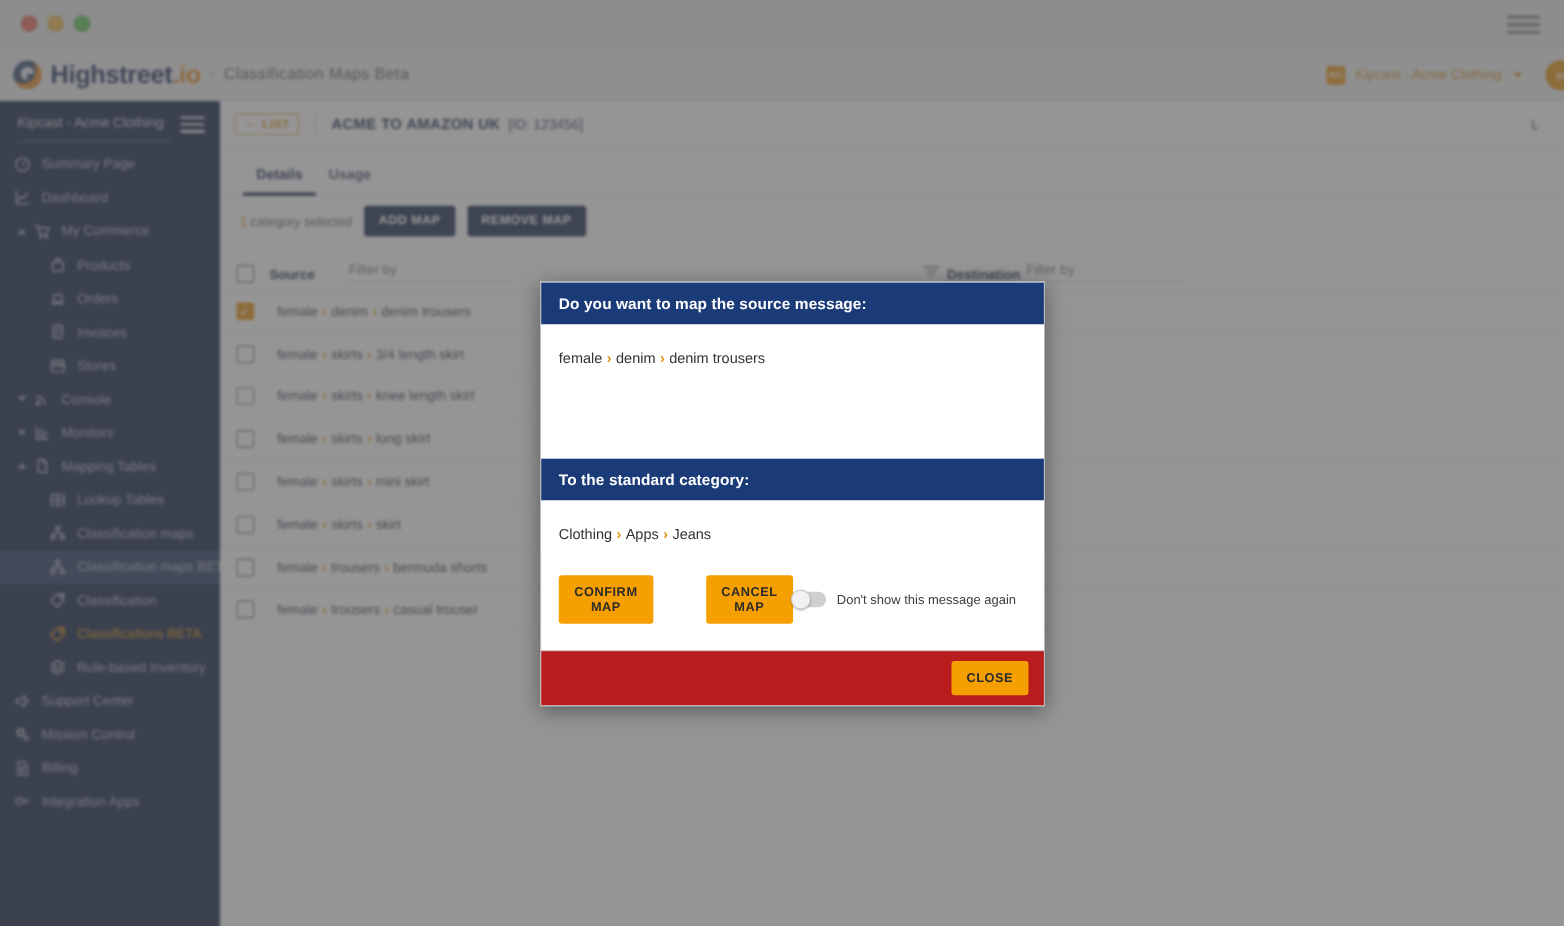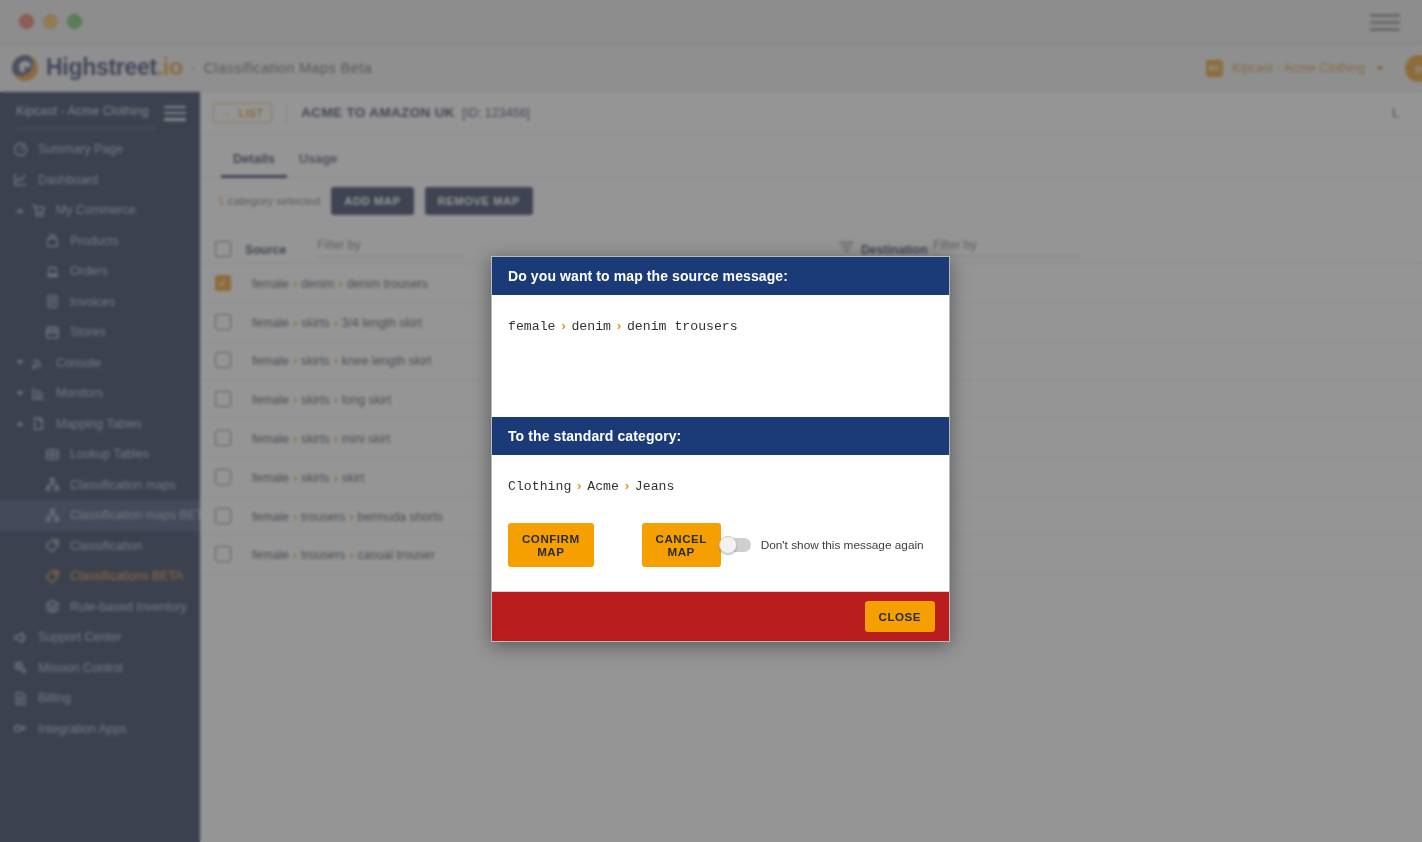--- a/index.html
+++ b/index.html
@@ -217,21 +217,21 @@
     width: 459px;
     background: #fff;
     box-shadow: 0 4px 18px rgba(0,0,0,.4);
     border: 1px solid #b9b9b9;
   }
   .modal-hdr {
     background: #1b3a78; color: #fff;
     font-size: 14px; font-weight: bold;
     padding: 11px 16px; letter-spacing: .1px;
   }
-  .modal-body { background: #fff; padding: 22px 31px 0 16px; font-family: Liberation Mono, monospace; }
+  .modal-body { background: #fff; padding: 22px 31px 0 16px; }
   .modal-body .bc { font-size: 13.2px; color: #333; }
   .sec-src { height: 122px; }
   .sec-dst { height: 46px; }
   .modal-actions {
     display: flex; align-items: center;
     padding: 22px 28px 24px 16px; gap: 0;
   }
   .btn-orange {
     background: #f5a000; color: #2b2b2b;
     font-size: 11.6px; font-weight: bold; letter-spacing: .5px;
@@ -599,21 +599,21 @@
 
   <div class="overlay"></div>
 
   <div class="modal">
     <div class="modal-hdr">Do you want to map the source message:</div>
     <div class="modal-body sec-src">
       <span class="bc" id="modal-src-path"><span>female</span><span class="sep">›</span><span>denim</span><span class="sep">›</span><span>denim trousers</span></span>
     </div>
     <div class="modal-hdr">To the standard category:</div>
     <div class="modal-body sec-dst">
-      <span class="bc" id="modal-dst-path"><span>Clothing</span><span class="sep">›</span><span>Acme</span><span class="sep">›</span><span>Jeans</span></span>
+      <span class="bc" id="modal-dst-path"><span>Clothing</span><span class="sep">›</span><span>Apps</span><span class="sep">›</span><span>Jeans</span></span>
     </div>
     <div class="modal-actions">
       <button class="btn-orange">CONFIRM MAP</button>
       <button class="btn-orange btn-cancel">CANCEL MAP</button>
       <span class="toggle-wrap">
         <span class="toggle">
             <span class="knob"></span>
           </span>
         <span class="toggle-lbl">Don't show this message again</span>
       </span>

